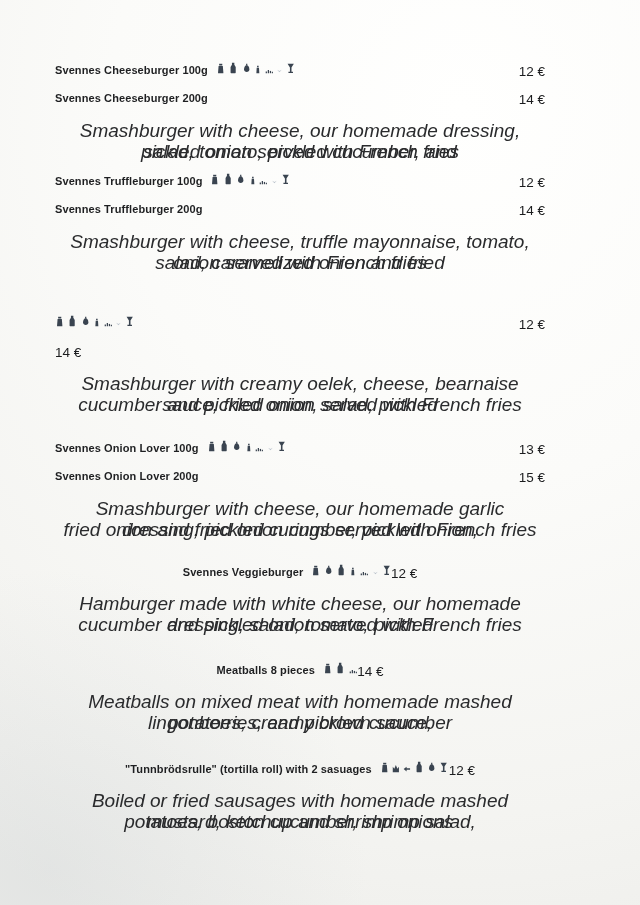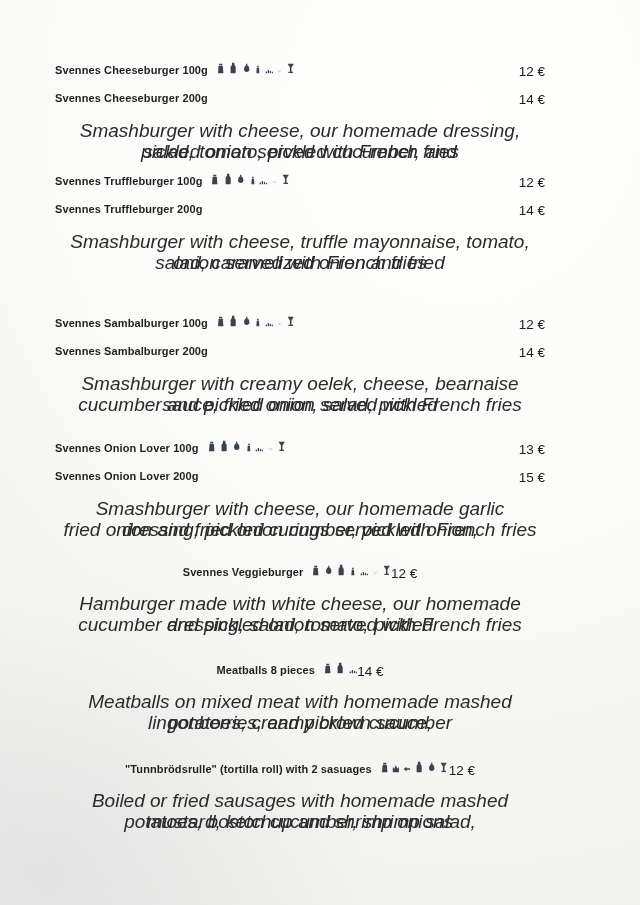--- a/index.html
+++ b/index.html
@@ -147,21 +147,20 @@
     </div>
     <div class="desc">
       <div class="dl">Smashburger with cheese, truffle mayonnaise, tomato, salad, caramelized onion and fried</div>
       <div class="dl">onion served with French fries</div>
     </div>
   </div>
 
   <div class="section two" style="top:317px">
     <div class="row">
       <span class="nm">
-          <span>Svennes Sambalburger 100g</span>
           <span class="icons">
             <span class="icon">
               <svg viewBox="0 0 12 14" style="height:11px" xmlns="http://www.w3.org/2000/svg" fill="#3a4450">
                 <path d="M4 1h4v2.2H4z"></path>
                 <path d="M3.3 3.9h5.4l.7 8.4a.6.6 0 0 1-.6.7H3.2a.6.6 0 0 1-.6-.7z"></path>
               </svg>
             </span>
             <span class="icon">
               <svg viewBox="0 0 12 14" style="height:12px" xmlns="http://www.w3.org/2000/svg" fill="#3a4450">
                 <path d="M4.6 1h2.8v2.1l1.6 2.6v6.6a.7.7 0 0 1-.7.7H3.7a.7.7 0 0 1-.7-.7V5.7l1.6-2.6z"></path>
@@ -195,23 +194,20 @@
             <span class="icon">
               <svg viewBox="0 0 12 14" style="height:11px" xmlns="http://www.w3.org/2000/svg" fill="#3a4450">
                 <path d="M2 1h8L7 5.6V11h1.9v1.8H3.1V11H5V5.6z"></path>
               </svg>
             </span>
           </span>
         </span>
       <span class="pr">12 €</span>
     </div>
     <div class="row">
-      <span class="nm">
-          <span>Svennes Sambalburger 200g</span>
-        </span>
       <span class="pr">14 €</span>
     </div>
     <div class="desc">
       <div class="dl">Smashburger with creamy oelek, cheese, bearnaise sauce, fried onion, salad, pickled</div>
       <div class="dl">cucumber and pickled onion served with French fries</div>
     </div>
   </div>
 
   <div class="section two" style="top:442px">
     <div class="row">

